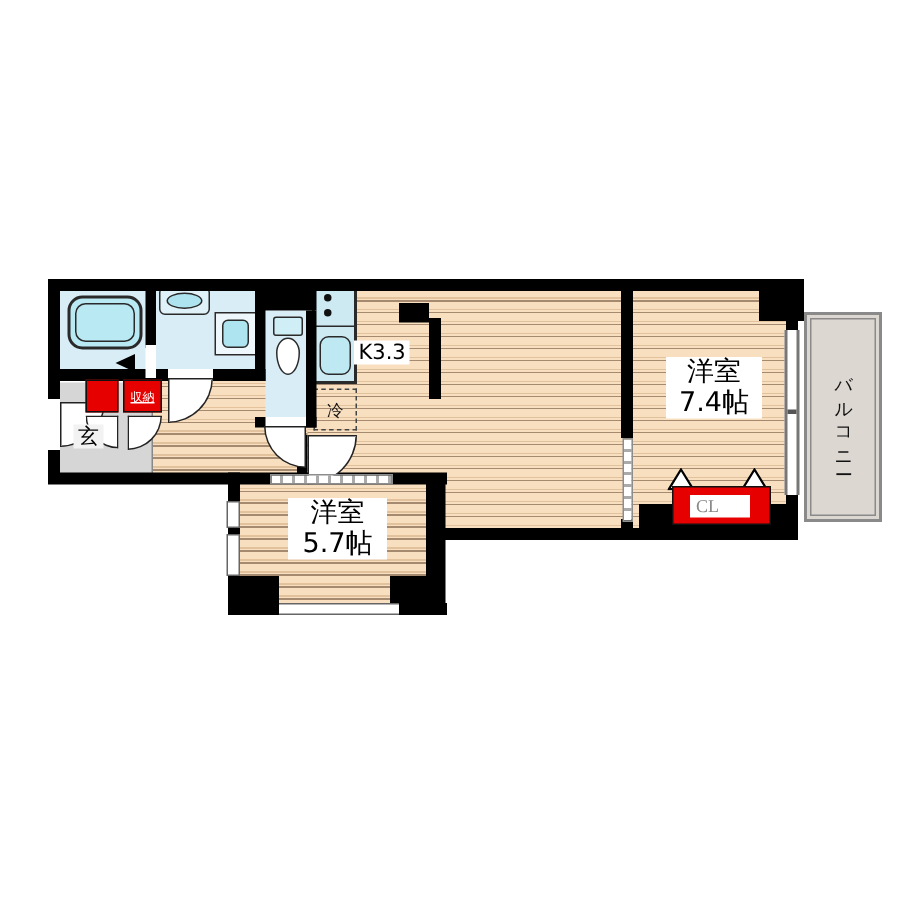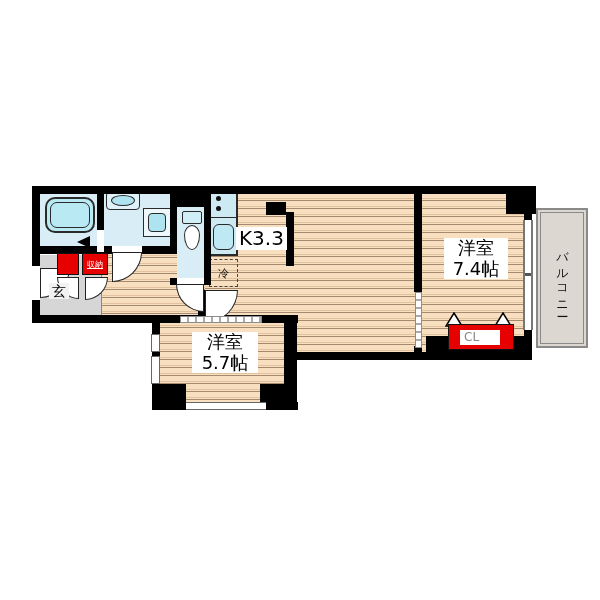--- a/index.html
+++ b/index.html
@@ -111,33 +111,33 @@
   <div class="abs red center" style="left:82px;top:253px;width:26px;height:22px;">
     <span style="color:#fff;font-size:8px;letter-spacing:0;text-decoration:underline;">収納</span>
   </div>
 
   <svg class="abs" style="left:445px;top:312px;" width="18" height="15">
       <polygon points="9,1 17,14 1,14" fill="#fff" stroke="#000" stroke-width="1.5"></polygon>
     </svg>
   <svg class="abs" style="left:494px;top:312px;" width="18" height="15">
       <polygon points="9,1 17,14 1,14" fill="#fff" stroke="#000" stroke-width="1.5"></polygon>
     </svg>
-  <div class="abs red" style="left:448px;top:324px;width:66px;height:26px;">
+  <div class="abs red" style="left:448px;top:324px;width:66px;height:26px;font-family:Liberation Serif, serif;">
     <div class="abs" style="left:11px;top:5px;width:40px;height:15px;background:#fff;">
       <span style="color:#888;font-size:12px;padding-left:4px;display:block;line-height:15px;">CL</span>
     </div>
   </div>
 
   <div class="abs" style="left:536px;top:208px;width:52px;height:140px;border:2px solid #8a8a8a;background:#dcd7d0;">
     <div class="abs center" style="left:2px;top:2px;right:2px;bottom:2px;border:1px solid #8a8a8a;">
       <span class="vtext" style="font-size:12px;color:#111;">バルコニー</span>
     </div>
   </div>
 
-  <div class="abs chip" style="left:236px;top:227px;font-size:20px;">
+  <div class="abs chip" style="left:236px;top:227px;font-size:14px;">
     <span>K3.3</span>
   </div>
   <div class="abs chip center" style="left:444px;top:238px;width:64px;font-size:18px;flex-direction:column;">
     <span style="display:block;">洋室</span>
     <span style="display:block;">7.4帖</span>
   </div>
   <div class="abs chip center" style="left:192px;top:332px;width:66px;font-size:18px;flex-direction:column;">
     <span style="display:block;">洋室</span>
     <span style="display:block;">5.7帖</span>
   </div>

